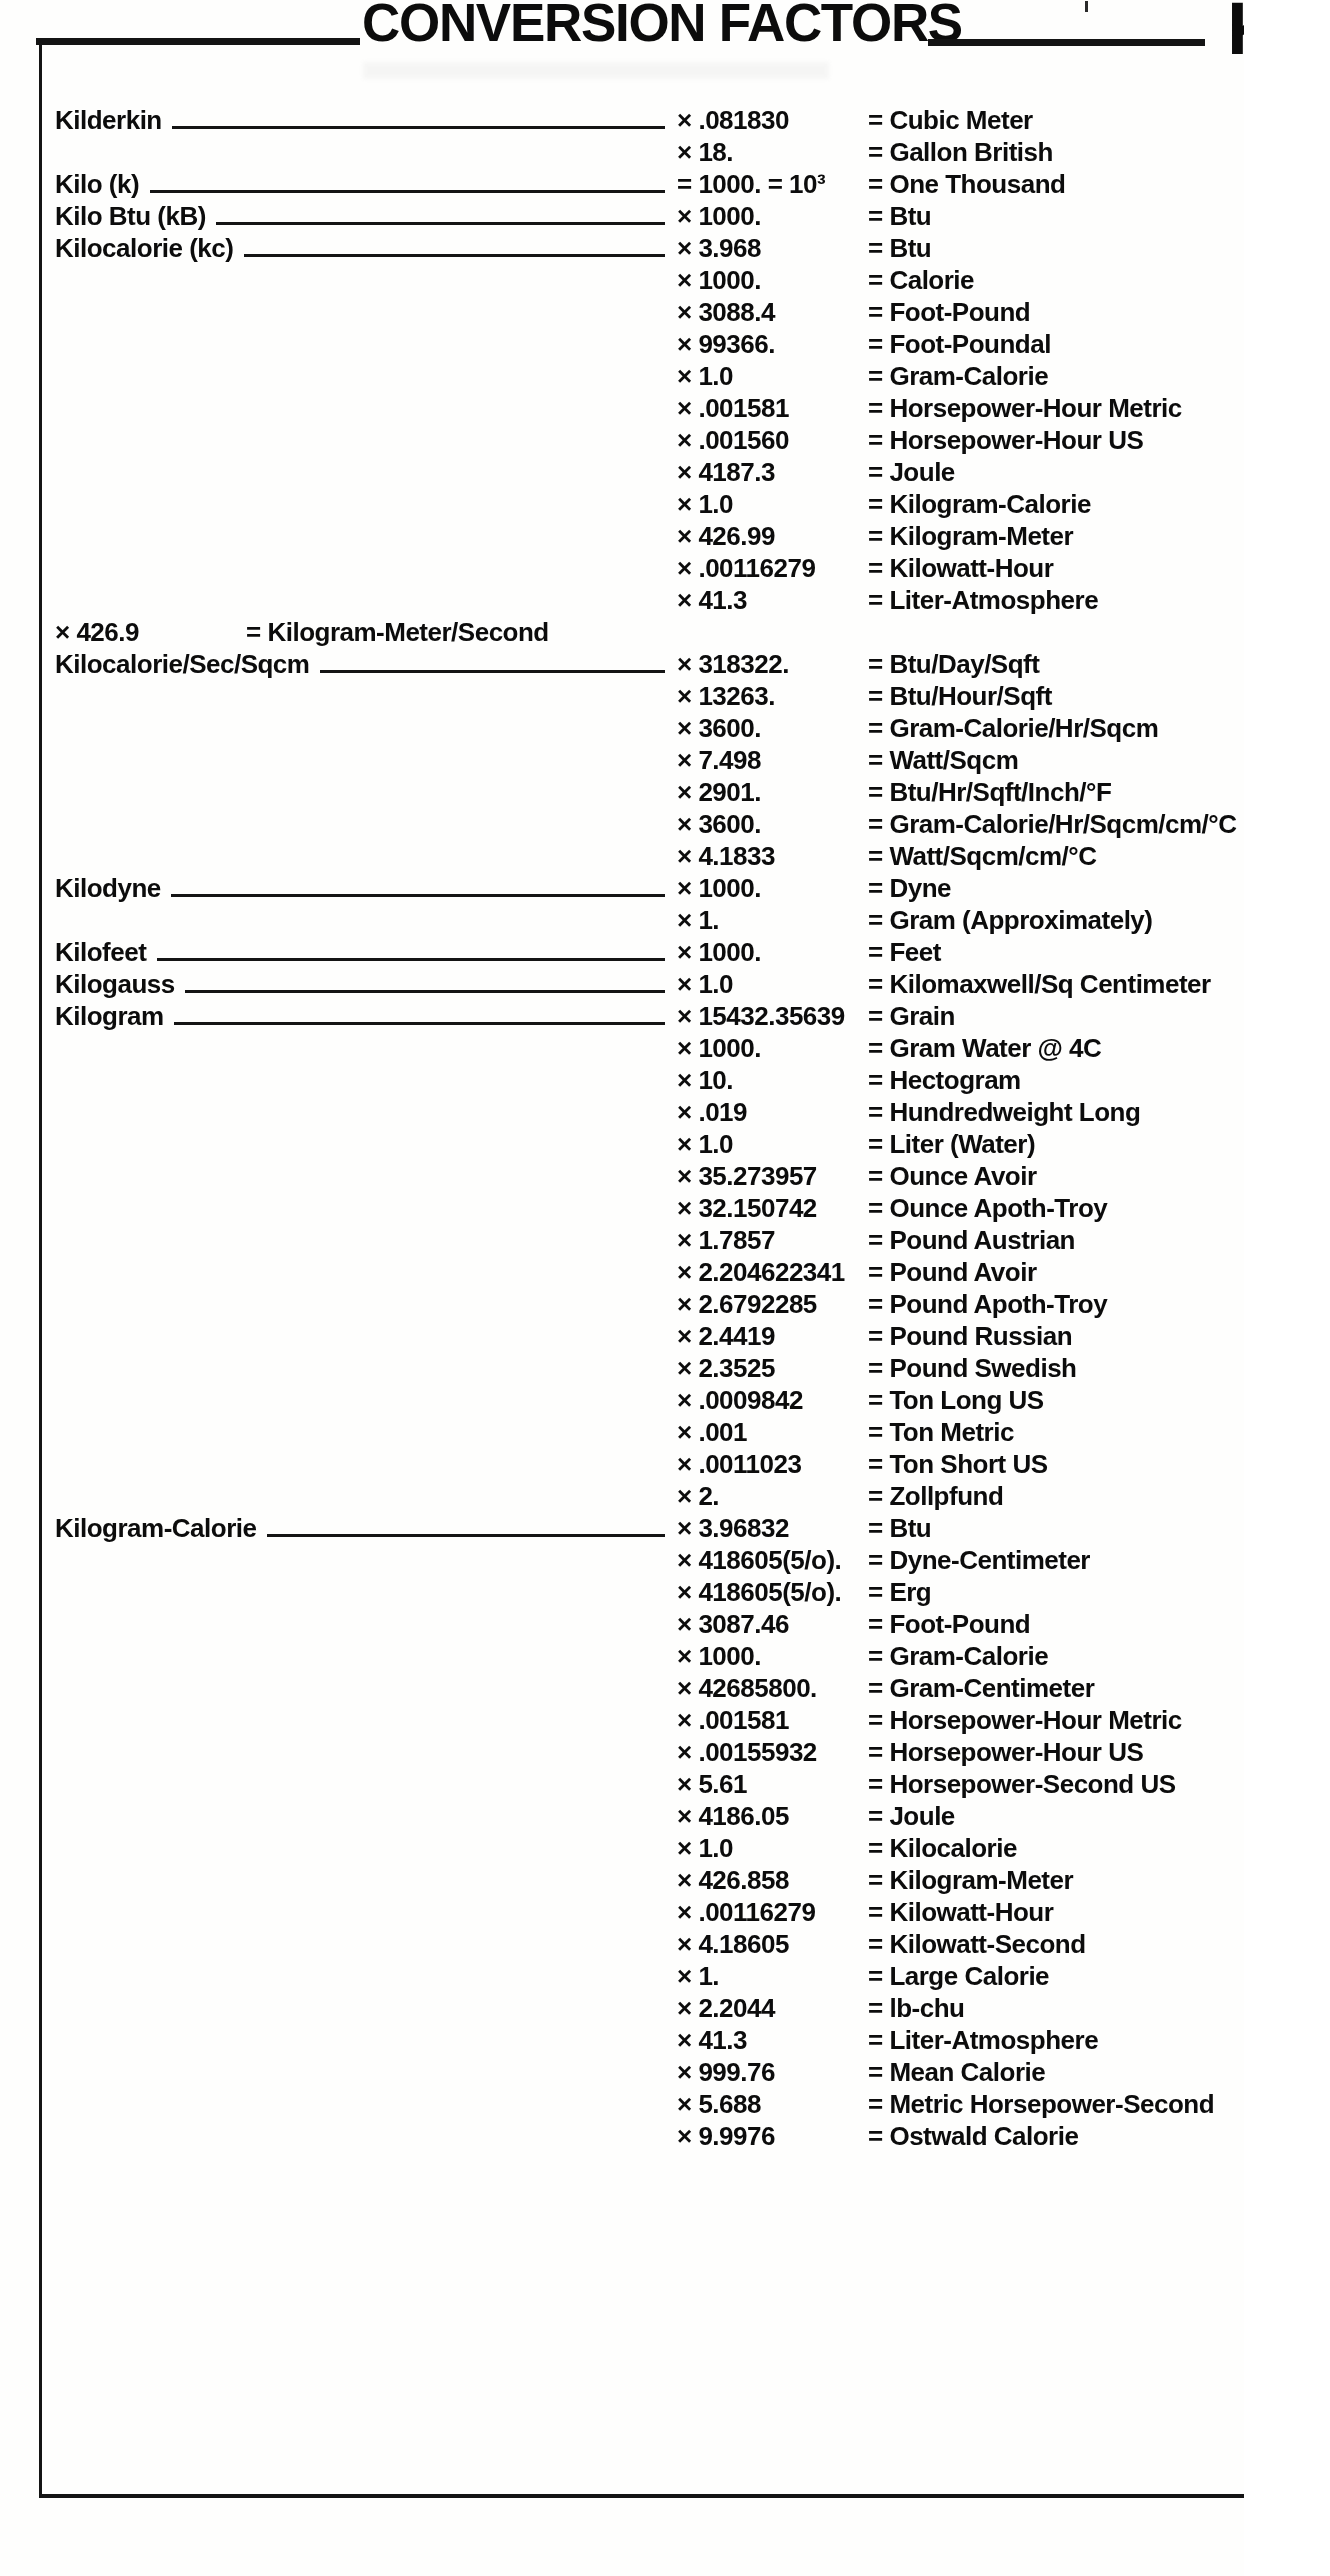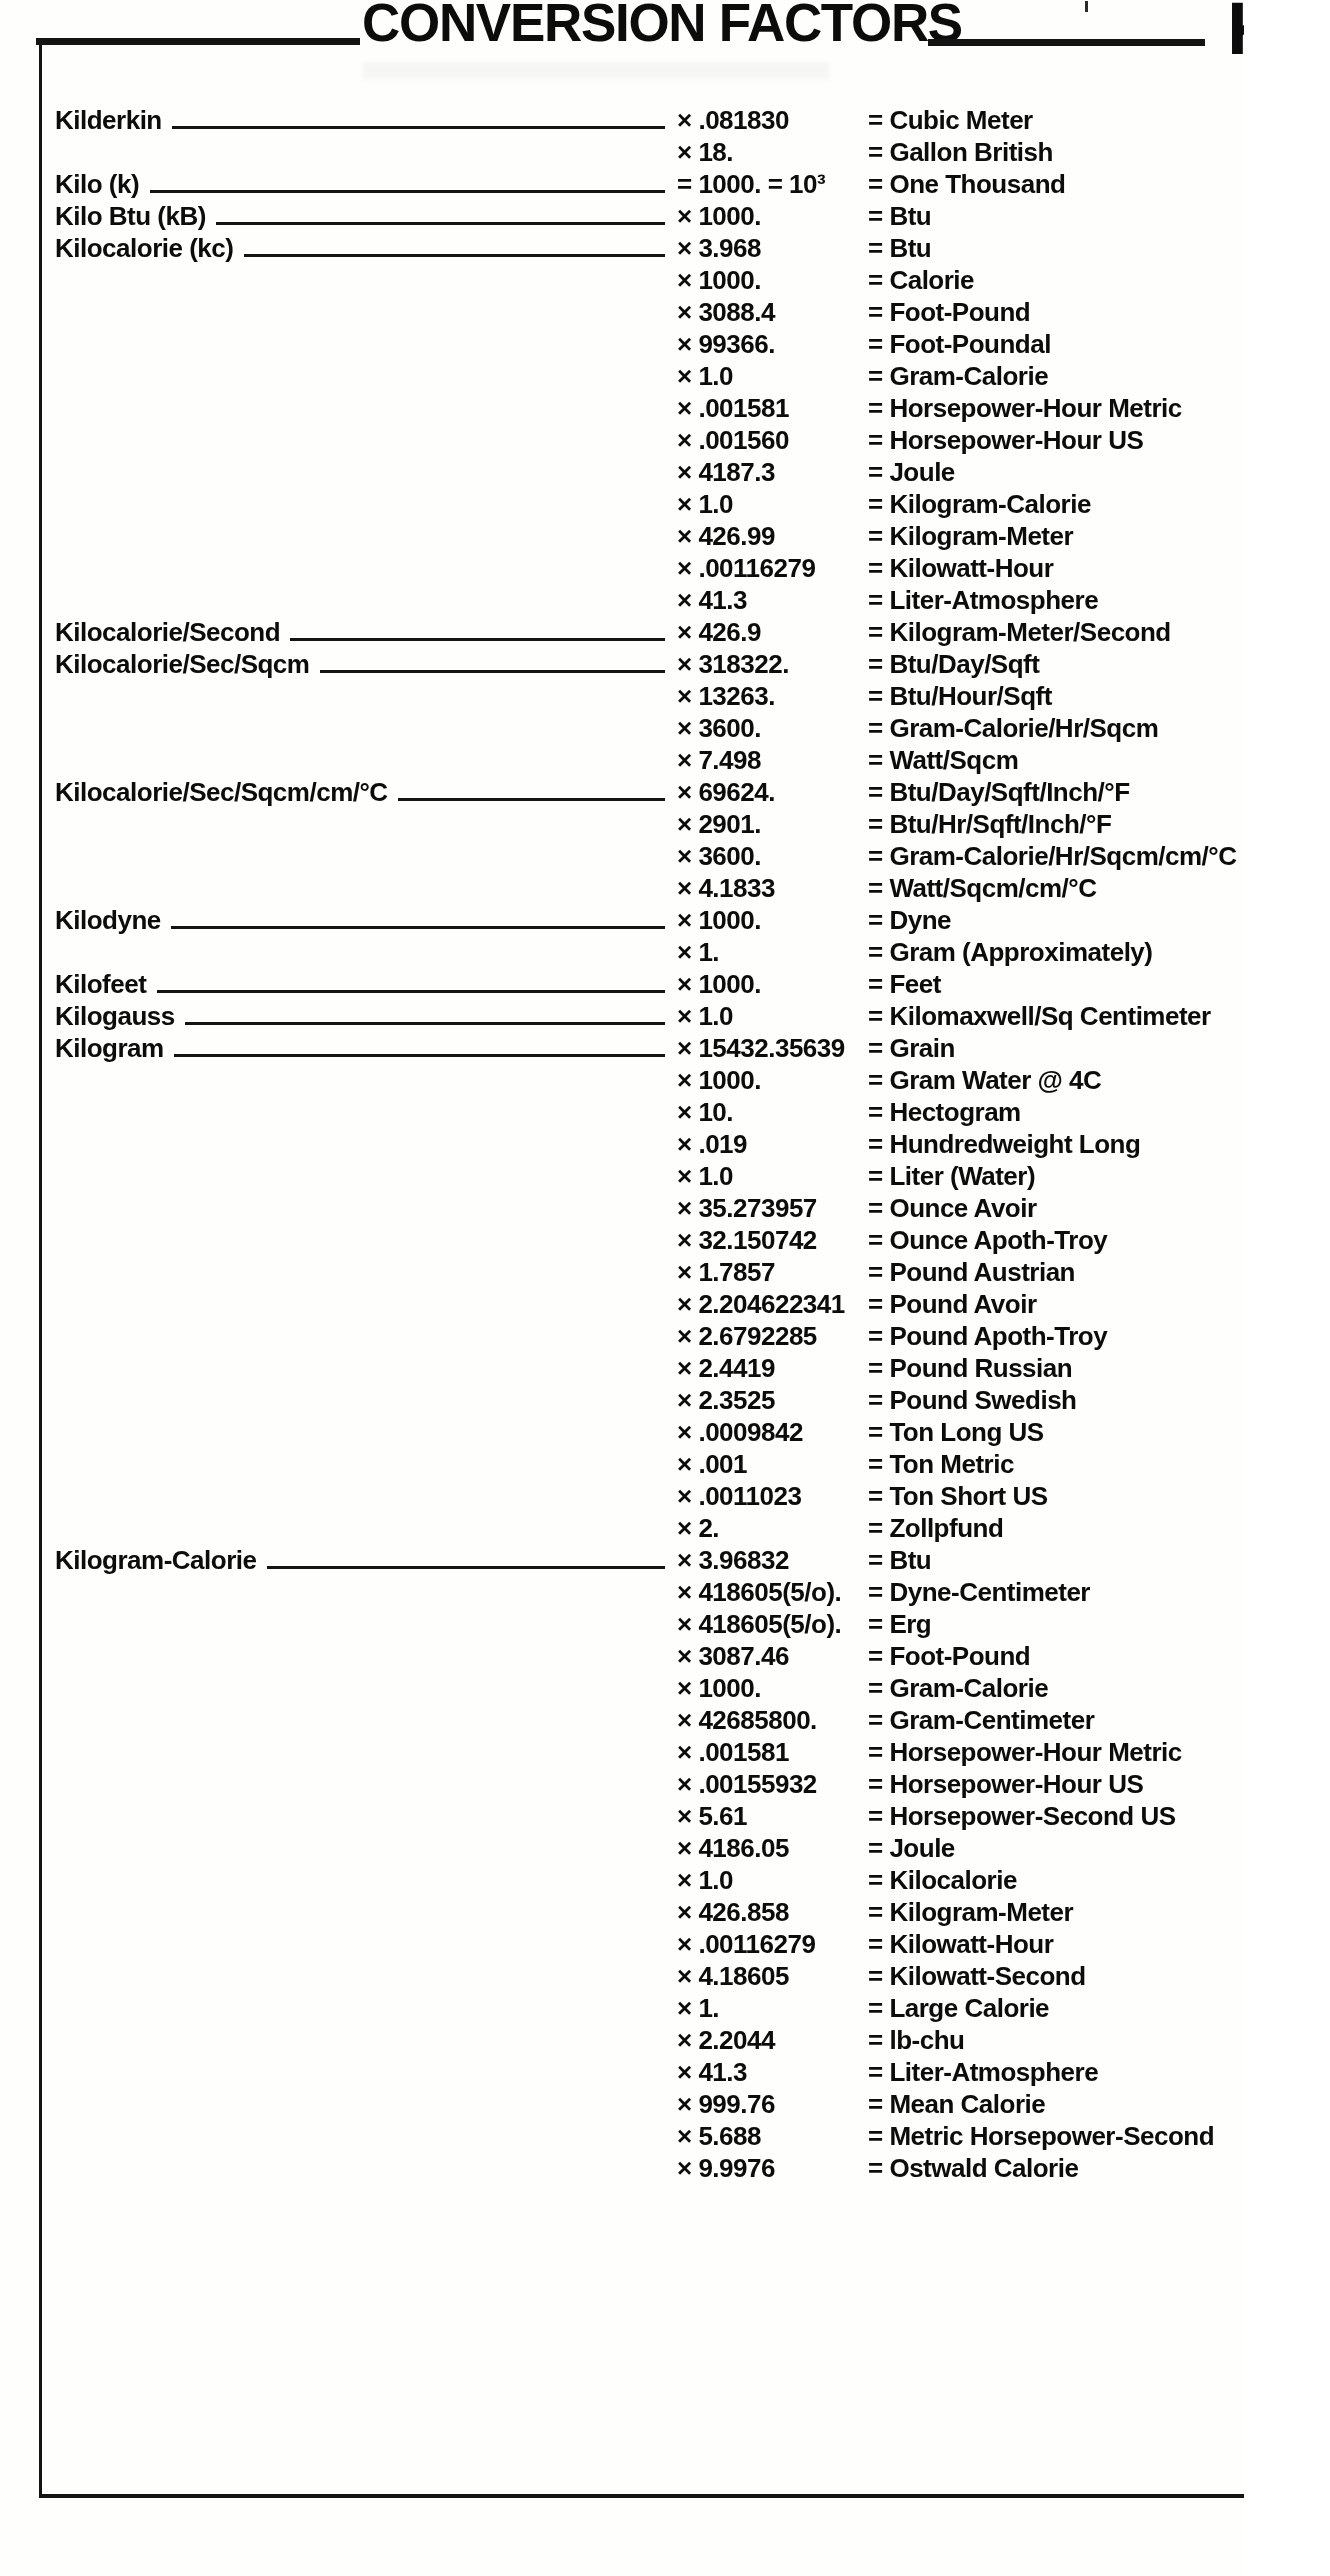--- a/index.html
+++ b/index.html
@@ -193,24 +193,20 @@
   </div>
       <div class="row">
     <div class="cell-label">
       <span class="label-text"></span>
 
     </div>
     <div class="cell-factor">× 41.3</div>
     <div class="cell-result">= Liter-Atmosphere</div>
   </div>
       <div class="row">
-    <div class="cell-label">
-      <span class="label-text">Kilocalorie/Second</span>
-      <span class="leader"></span>
-    </div>
     <div class="cell-factor">× 426.9</div>
     <div class="cell-result">= Kilogram-Meter/Second</div>
   </div>
       <div class="row">
     <div class="cell-label">
       <span class="label-text">Kilocalorie/Sec/Sqcm</span>
       <span class="leader"></span>
     </div>
     <div class="cell-factor">× 318322.</div>
     <div class="cell-result">= Btu/Day/Sqft</div>
@@ -234,28 +230,20 @@
       <div class="row">
     <div class="cell-label">
       <span class="label-text"></span>
 
     </div>
     <div class="cell-factor">× 7.498</div>
     <div class="cell-result">= Watt/Sqcm</div>
   </div>
       <div class="row">
     <div class="cell-label">
-      <span class="label-text">Kilocalorie/Sec/Sqcm/cm/°C</span>
-      <span class="leader"></span>
-    </div>
-    <div class="cell-factor">× 69624.</div>
-    <div class="cell-result">= Btu/Day/Sqft/Inch/°F</div>
-  </div>
-      <div class="row">
-    <div class="cell-label">
       <span class="label-text"></span>
 
     </div>
     <div class="cell-factor">× 2901.</div>
     <div class="cell-result">= Btu/Hr/Sqft/Inch/°F</div>
   </div>
       <div class="row">
     <div class="cell-label">
       <span class="label-text"></span>
 

